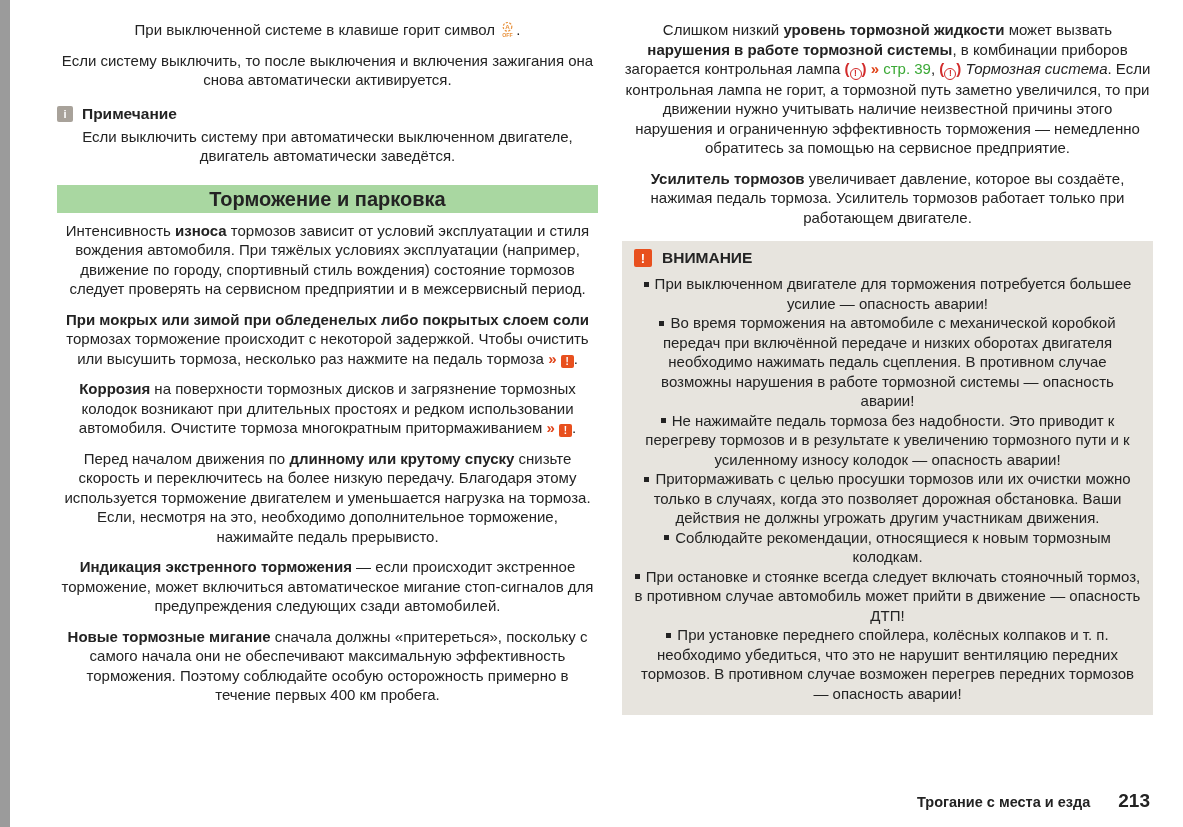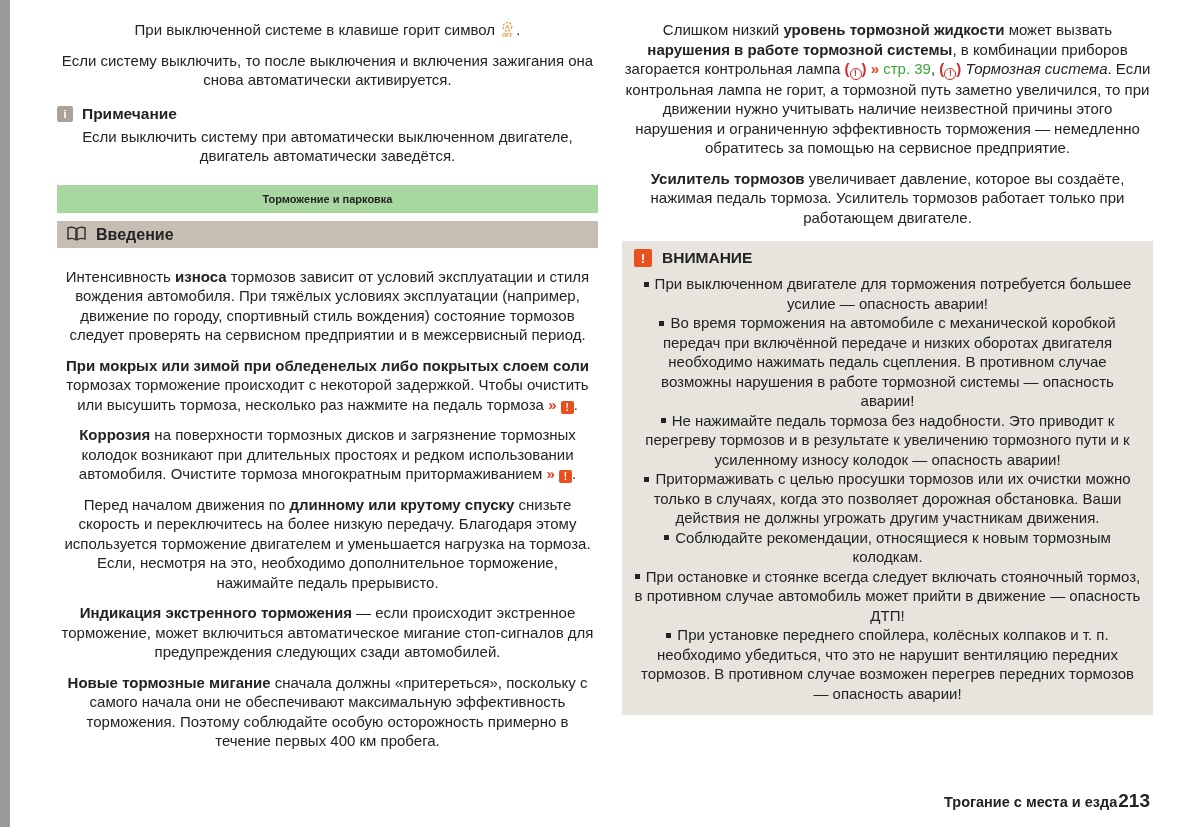--- a/index.html
+++ b/index.html
@@ -20,40 +20,40 @@
   .seg-t{}
   .seg-b{font-weight:bold;}
   .seg-i{font-style:italic;}
   .seg-link{color:#3ba936;cursor:pointer;}
   .seg-red{color:#e0441a;font-weight:bold;}
   
   .note-header{display:flex;align-items:center;gap:9px;margin:15px 0 4px 0;font-weight:bold;font-size:15.5px;}
   .note-badge{width:16px;height:16px;background:#a8a29a;color:#fff;font-weight:bold;
     display:flex;align-items:center;justify-content:center;font-size:11px;border-radius:2px;flex:none;}
   
-  .section-header{background:#a9d7a1;font-weight:bold;font-size:11px;padding:4px 23px;margin:19px 0 8px 0;line-height:20px;}
+  .section-header{background:#a9d7a1;font-weight:bold;font-size:20px;padding:4px 23px;margin:19px 0 8px 0;line-height:20px;}
   .subsection-header{background:#c6beb3;font-weight:bold;font-size:16px;padding:3px 9px;margin:0 0 19px 0;
     display:flex;align-items:center;gap:9px;line-height:21px;}
   .book-icon{display:inline-flex;flex:none;}
   
   .warning-box{background:#e7e4de;padding:8px 12px 12px 12px;margin-top:14px;}
   .warning-header{display:flex;align-items:center;gap:10px;font-weight:bold;font-size:15.5px;margin-bottom:7px;}
   .alert-badge{width:18px;height:18px;background:#e8501e;color:#fff;display:flex;align-items:center;
     justify-content:center;font-weight:bold;font-size:13px;border-radius:2px;flex:none;}
   .warn-item{font-size:15px;line-height:19.5px;}
   .bullet-sq{display:inline-block;width:5px;height:5px;background:#232323;margin:0 6px 2px 0;vertical-align:middle;}
   
   .wbadge{display:inline-flex;width:13px;height:13px;background:#e8501e;color:#fff;align-items:center;
     justify-content:center;font-size:10px;font-weight:bold;border-radius:2px;vertical-align:-1px;}
   .lamp{color:#d22b2b;font-weight:bold;white-space:nowrap;}
   .lamp-c{display:inline-flex;width:12px;height:12px;border:1.5px solid #d22b2b;border-radius:50%;
     align-items:center;justify-content:center;font-size:8.5px;vertical-align:-2px;box-sizing:border-box;}
   .astop{display:inline-flex;vertical-align:-3px;}
   
-  .footer{position:absolute;right:33px;bottom:15px;display:flex;align-items:baseline;gap:1px;}
+  .footer{position:absolute;right:33px;bottom:15px;display:flex;align-items:baseline;gap:28px;}
   .footer .sec{font-weight:bold;font-size:14.5px;color:#232323;}
   .footer .num{font-weight:bold;font-size:19px;color:#232323;}
 </style>
 </head>
 <body>
 
 <div class="side-strip"></div>
 
 <div class="content">
 
@@ -68,29 +68,20 @@
     <p class="para"><span class="seg-t">Если систему выключить, то после выключения и включения зажигания она снова автоматически активируется.</span></p>
 
     <div class="note-header">
       <span class="note-badge">i</span>
       <span>Примечание</span>
     </div>
     <p class="para">Если выключить систему при автоматически выключенном двигателе, двигатель автоматически заведётся.</p>
 
     <div class="section-header">Торможение и парковка</div>
 
-    <div class="subsection-header">
-      <span class="book-icon">
-        <svg width="21" height="16" viewBox="0 0 21 16">
-          <path d="M2 2 C4.6 0.9 7.6 1.2 10 2.7 L10 13.8 C7.6 12.3 4.6 12 2 13.1 Z" fill="none" stroke="#2e2e2e" stroke-width="1.4" stroke-linejoin="round"></path>
-          <path d="M19 2 C16.4 0.9 13.4 1.2 11 2.7 L11 13.8 C13.4 12.3 16.4 12 19 13.1 Z" fill="none" stroke="#2e2e2e" stroke-width="1.4" stroke-linejoin="round"></path>
-        </svg>
-      </span>
-      <span>Введение</span>
-    </div>
 
     <p class="para"><span class="seg-t">Интенсивность </span><span class="seg-b">износа</span><span class="seg-t"> тормозов зависит от условий эксплуатации и стиля вождения автомобиля. При тяжёлых условиях эксплуатации (например, движение по городу, спортивный стиль вождения) состояние тормозов следует проверять на сервисном предприятии и в межсервисный период.</span></p>
     <p class="para"><span class="seg-b">При мокрых или зимой при обледенелых либо покрытых слоем соли</span><span class="seg-t"> тормозах торможение происходит с некоторой задержкой. Чтобы очистить или высушить тормоза, несколько раз нажмите на педаль тормоза </span><span class="seg-red">» </span><span class="wbadge">!</span><span class="seg-t">.</span></p>
     <p class="para"><span class="seg-b">Коррозия</span><span class="seg-t"> на поверхности тормозных дисков и загрязнение тормозных колодок возникают при длительных простоях и редком использовании автомобиля. Очистите тормоза многократным притормаживанием </span><span class="seg-red">» </span><span class="wbadge">!</span><span class="seg-t">.</span></p>
     <p class="para"><span class="seg-t">Перед началом движения по </span><span class="seg-b">длинному или крутому спуску</span><span class="seg-t"> снизьте скорость и переключитесь на более низкую передачу. Благодаря этому используется торможение двигателем и уменьшается нагрузка на тормоза. Если, несмотря на это, необходимо дополнительное торможение, нажимайте педаль прерывисто.</span></p>
     <p class="para"><span class="seg-b">Индикация экстренного торможения</span><span class="seg-t"> — если происходит экстренное торможение, может включиться автоматическое мигание стоп-сигналов для предупреждения следующих сзади автомобилей.</span></p>
     <p class="para"><span class="seg-b">Новые тормозные мигание</span><span class="seg-t"> сначала должны «притереться», поскольку с самого начала они не обеспечивают максимальную эффективность торможения. Поэтому соблюдайте особую осторожность примерно в течение первых 400 км пробега.</span></p>
   </div>
 
   <div class="col-right">

